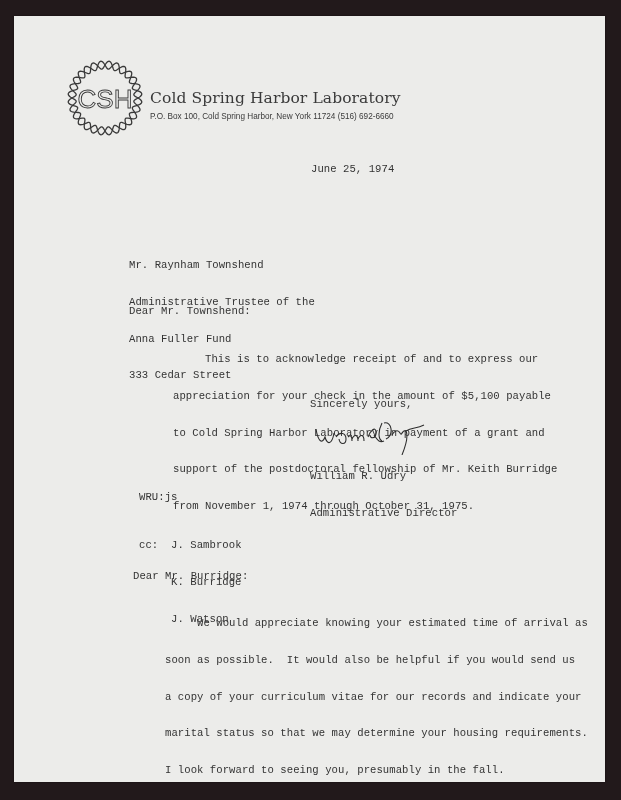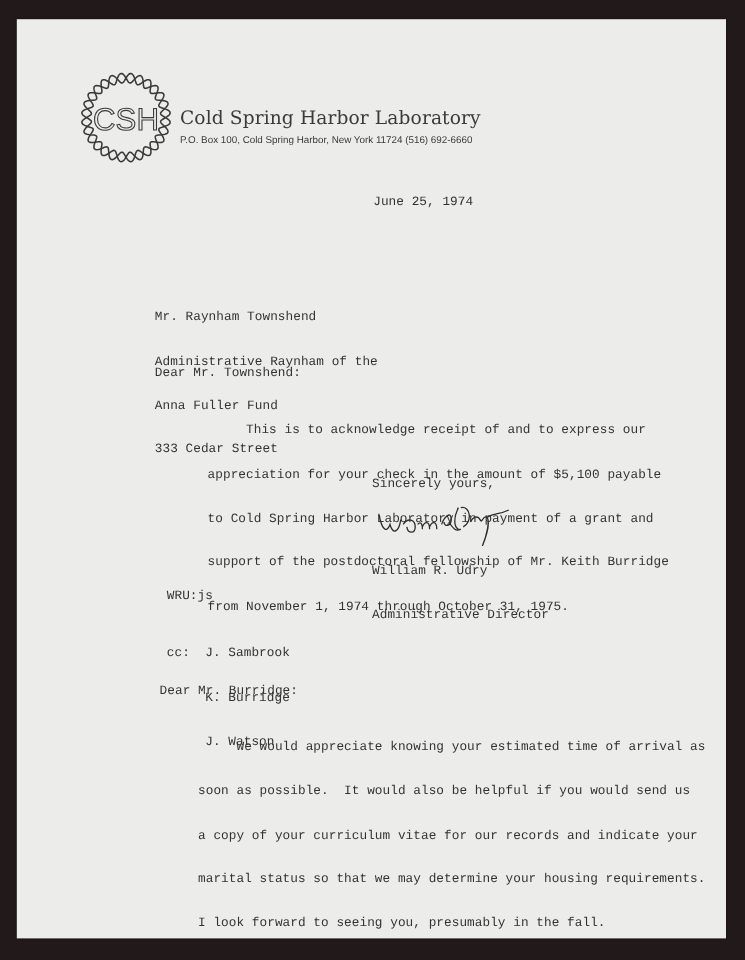--- a/index.html
+++ b/index.html
@@ -56,21 +56,21 @@
   <text x="41" y="50" text-anchor="middle" font-family="Liberation Sans, sans-serif" font-size="26" fill="none" stroke="#3a3a3a" stroke-width="0.9">CSH</text>
 </svg>
 
 <div class="lab-name">Cold Spring Harbor Laboratory</div>
 <div class="lab-address">P.O. Box 100, Cold Spring Harbor, New York 11724  (516) 692-6660</div>
 
 <div class="typed date">June 25, 1974</div>
 
 <div class="typed recipient">
   <span class="line">Mr. Raynham Townshend</span>
-  <span class="line">Administrative Raynham of the</span>
+  <span class="line">Administrative Trustee of the</span>
   <span class="line">Anna Fuller Fund</span>
   <span class="line">333 Cedar Street</span>
 </div>
 
 <div class="typed salutation1">Dear Mr. Townshend:</div>
 
 <div class="typed body1">
   <span class="line">     This is to acknowledge receipt of and to express our</span>
   <span class="line">appreciation for your check in the amount of $5,100 payable</span>
   <span class="line">to Cold Spring Harbor Laboratory in payment of a grant and</span>

